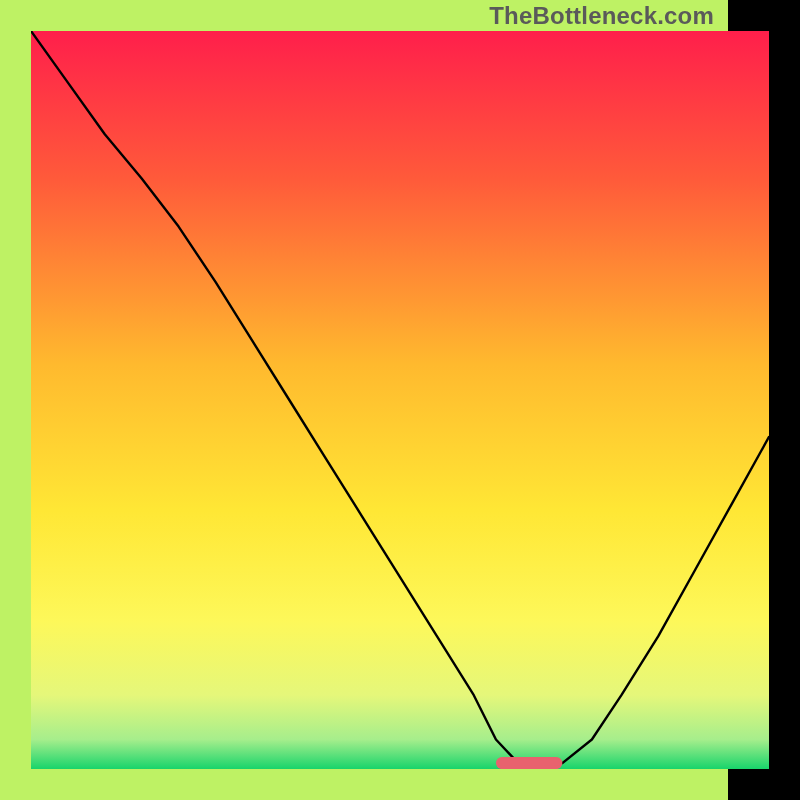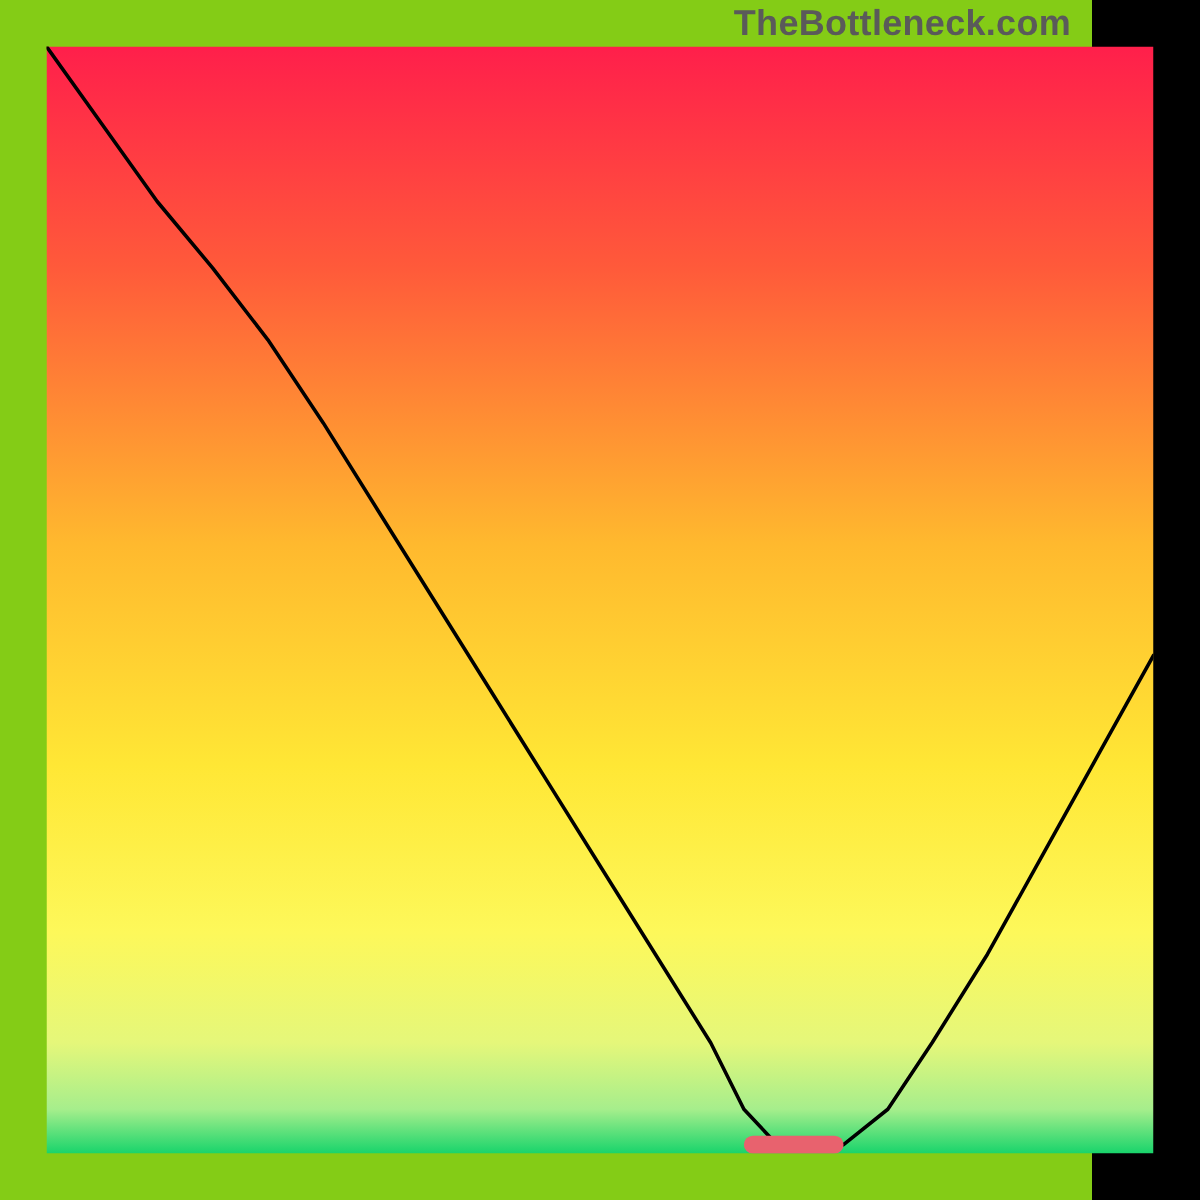--- a/index.html
+++ b/index.html
@@ -10,21 +10,21 @@
     background: #000000;
     overflow: hidden;
     font-family: Arial, Helvetica, sans-serif;
   }
   .frame {
     position: absolute;
     left: 0;
     top: 0;
     width: 728px;
     height: 800px;
-    background: #84cc16;
+    background: #bef264;
   }
   .watermark {
     position: absolute;
     top: 2px;
     right: 14px;
     color: #5a5a5a;
     font-size: 24px;
     font-weight: 600;
     letter-spacing: 0.2px;
     font-family: Arial, Helvetica, sans-serif;

